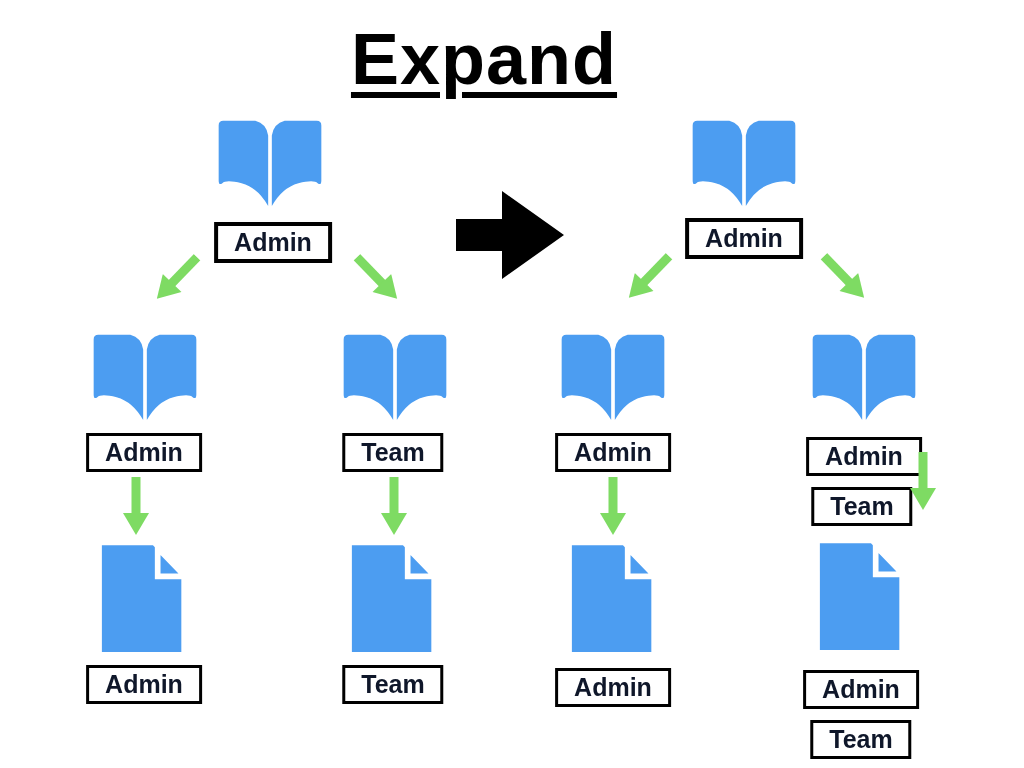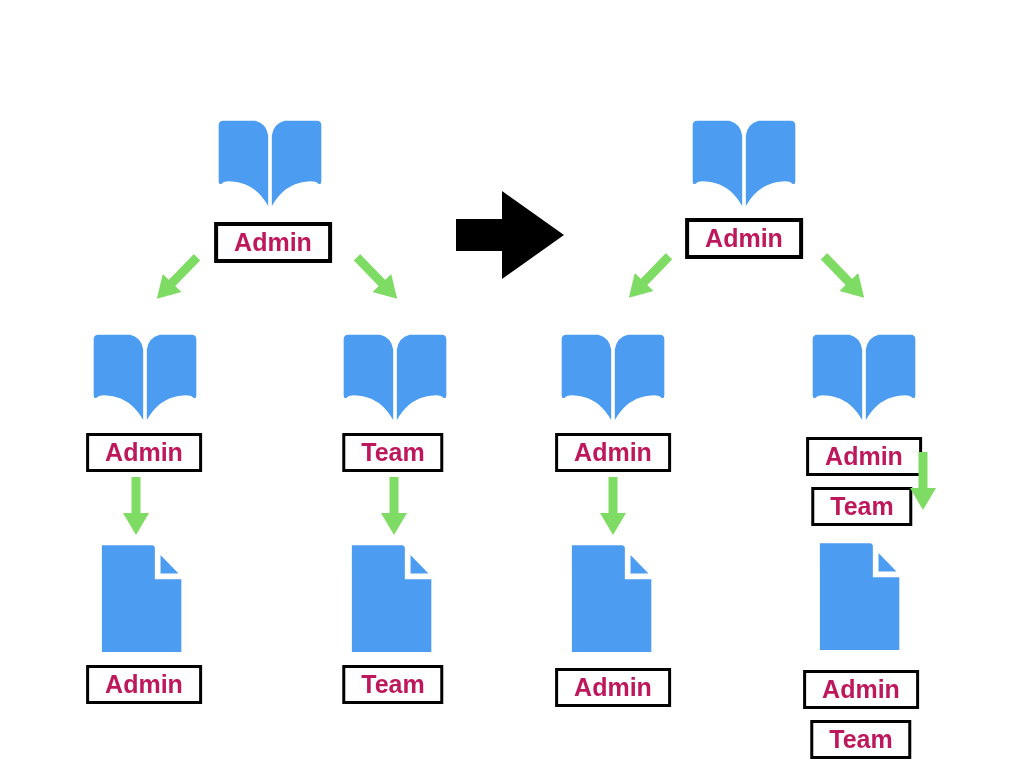--- a/index.html
+++ b/index.html
@@ -18,31 +18,32 @@
   .doc .body{fill:#4C9DF1;}
   .doc .flap{fill:#4C9DF1;stroke:#ffffff;stroke-width:6;stroke-linejoin:miter;}
   .garrow{position:absolute;width:26px;height:58px;}
   .garrow rect,.garrow polygon{fill:#7EDB63;}
   .rot-l{transform:rotate(44deg);}
   .rot-r{transform:rotate(-44deg);}
   .black-arrow{position:absolute;left:456px;top:188px;width:112px;height:94px;}
   .black-arrow polygon{fill:#000000;}
   .node-label{
     position:absolute;transform:translateX(-50%);
-    background:#ffffff;border:3px solid #000000;color:#be185d;
+    background:#ffffff;border:3px solid #000000;color:#0f172a;
     font-size:25px;font-weight:bold;line-height:1.15;padding:2px 16px;
     white-space:nowrap;
   }
   .root-label{border-width:4px;}
 </style>
 </head>
 <body>
 
 <div id="stage">
 
+  <div class="title">Expand</div>
 
   <svg class="book" style="left:215px;top:117px;" viewBox="0 0 120 100">
     <path d="M9,4 L44,4 Q56,7 58,20 L58,97 Q47,77 29,72 Q12,68 8,72 Q4,75 4,69 L4,9 Q4,4 9,4 Z"></path>
     <path d="M111,4 L76,4 Q64,7 62,20 L62,97 Q73,77 91,72 Q108,68 112,72 Q116,75 116,69 L116,9 Q116,4 111,4 Z"></path>
   </svg>
   <div class="node-label root-label" style="left:273px;top:222px;">Admin</div>
 
   <svg class="garrow rot-l" style="left:164px;top:249px;" viewBox="0 0 26 58">
     <rect x="8.5" y="0" width="9" height="38"></rect>
       <polygon points="0,36 26,36 13,58"></polygon>

